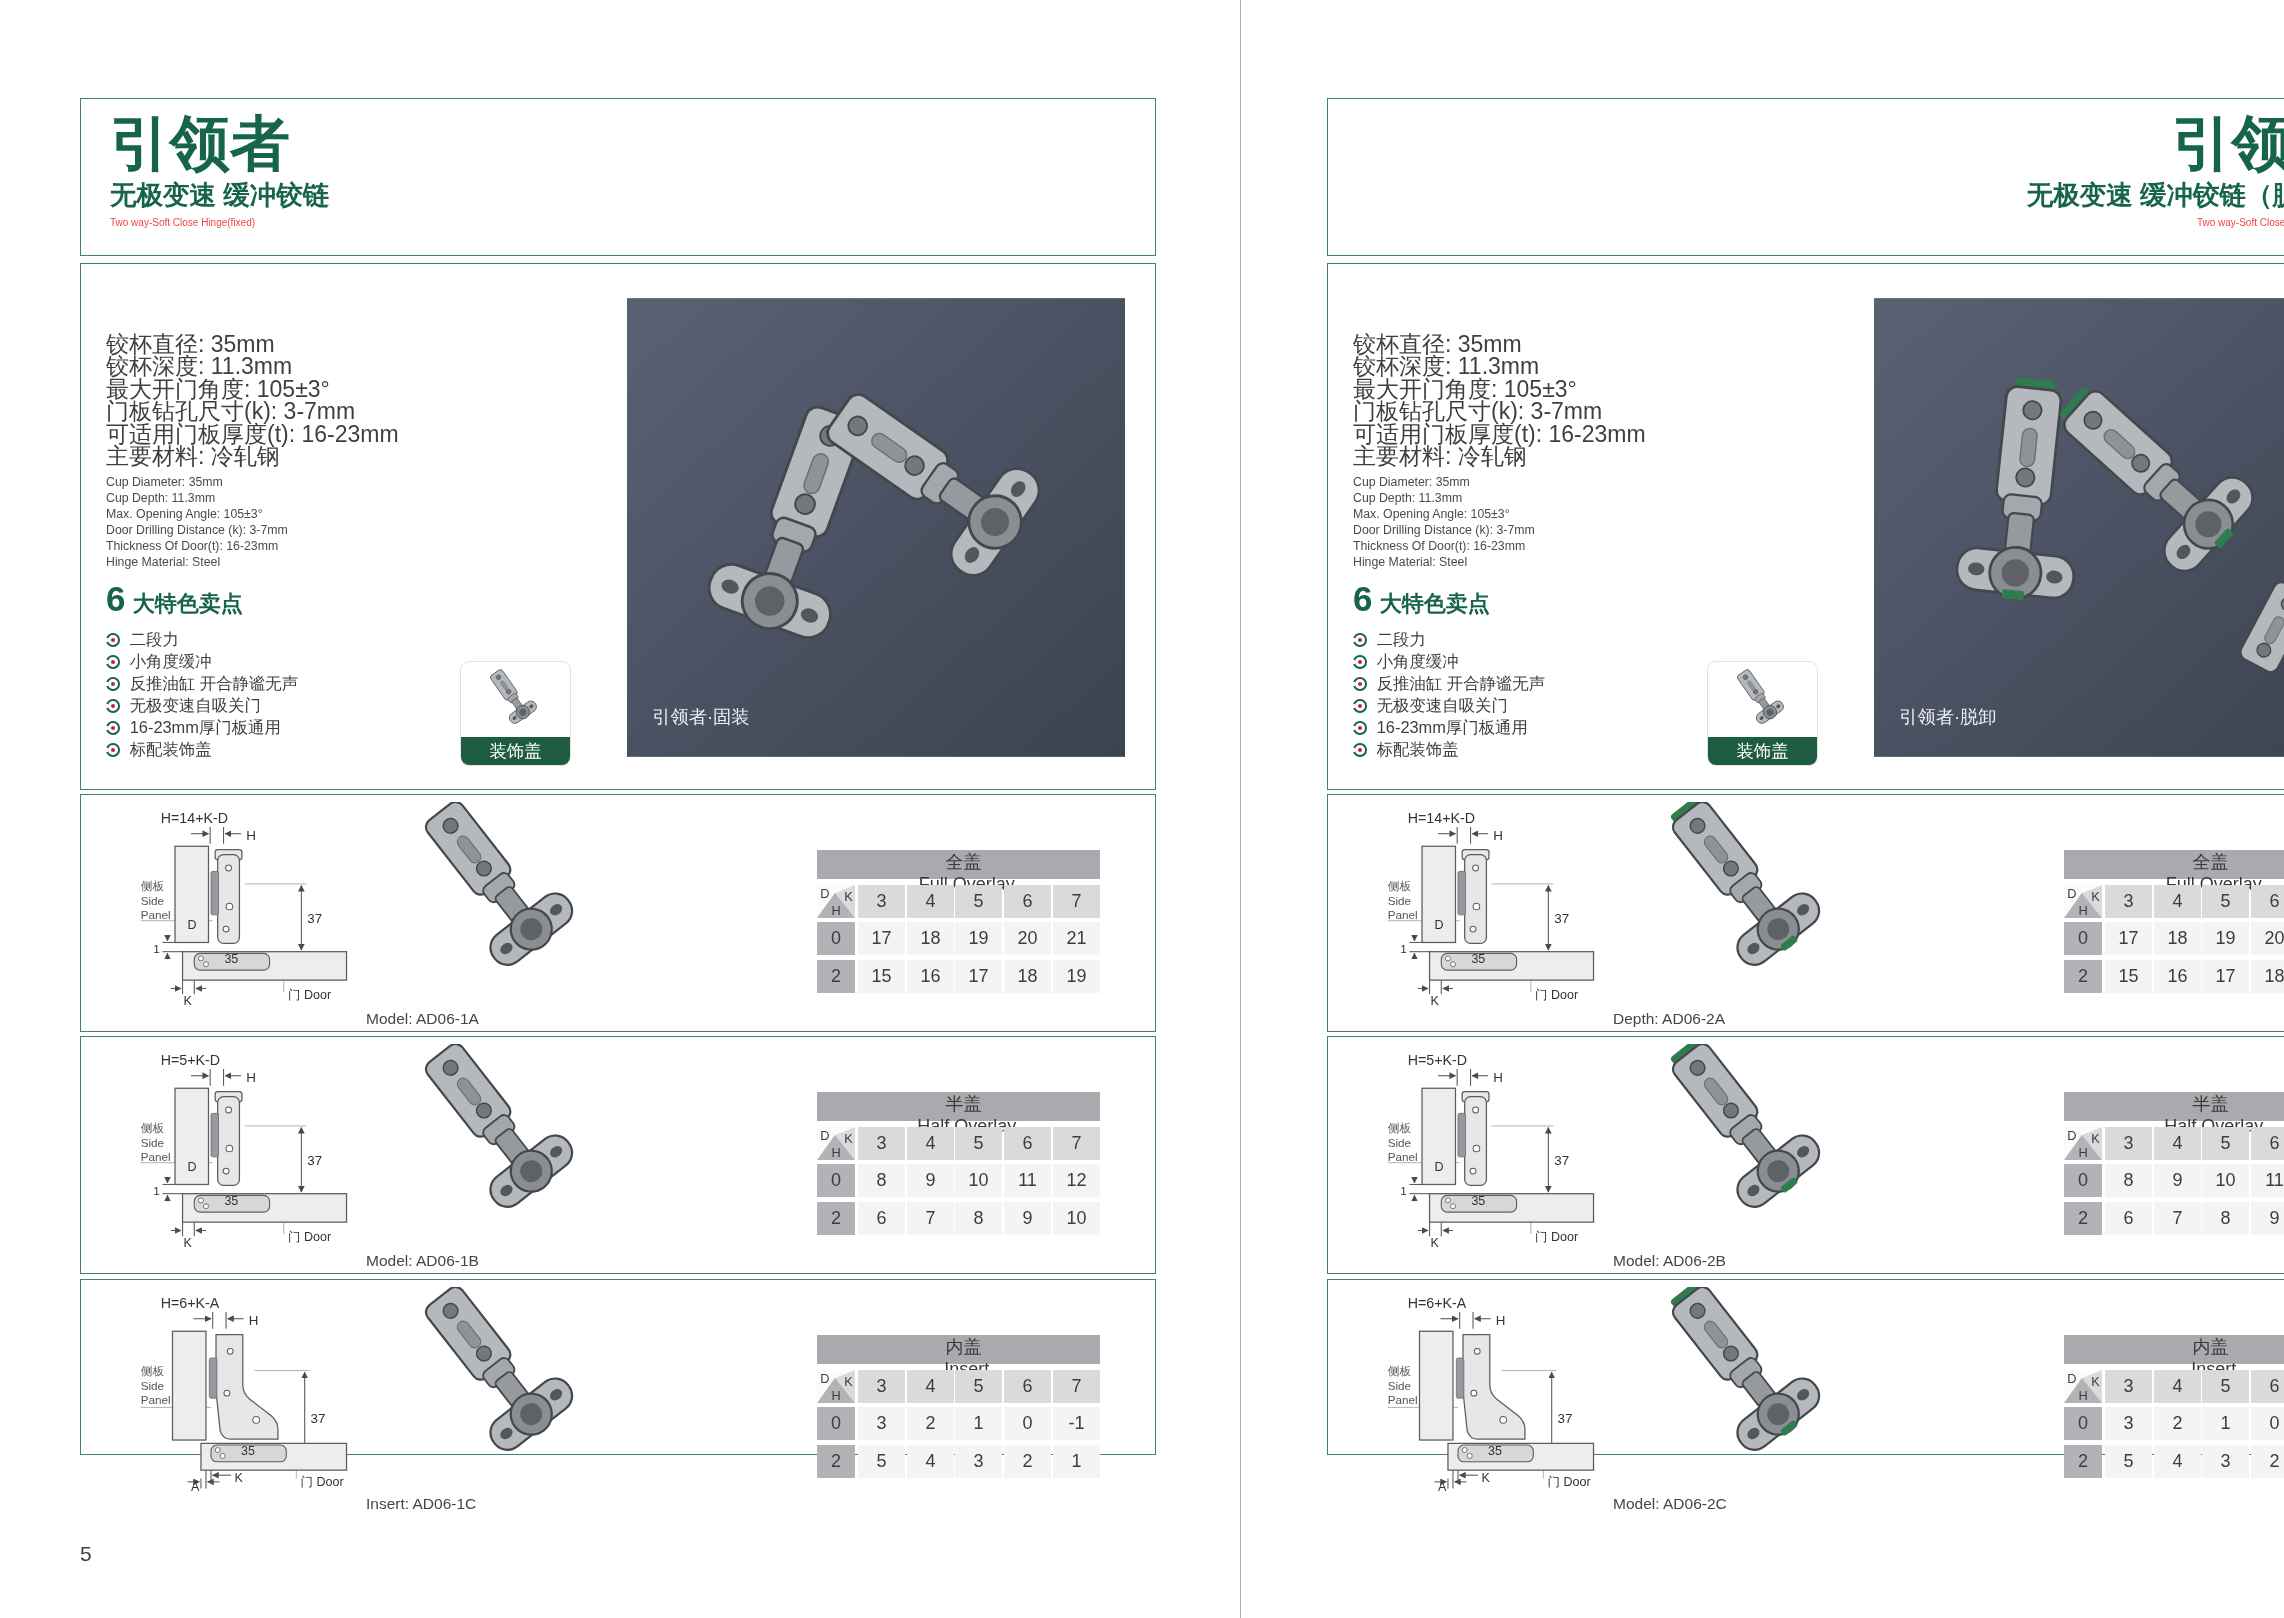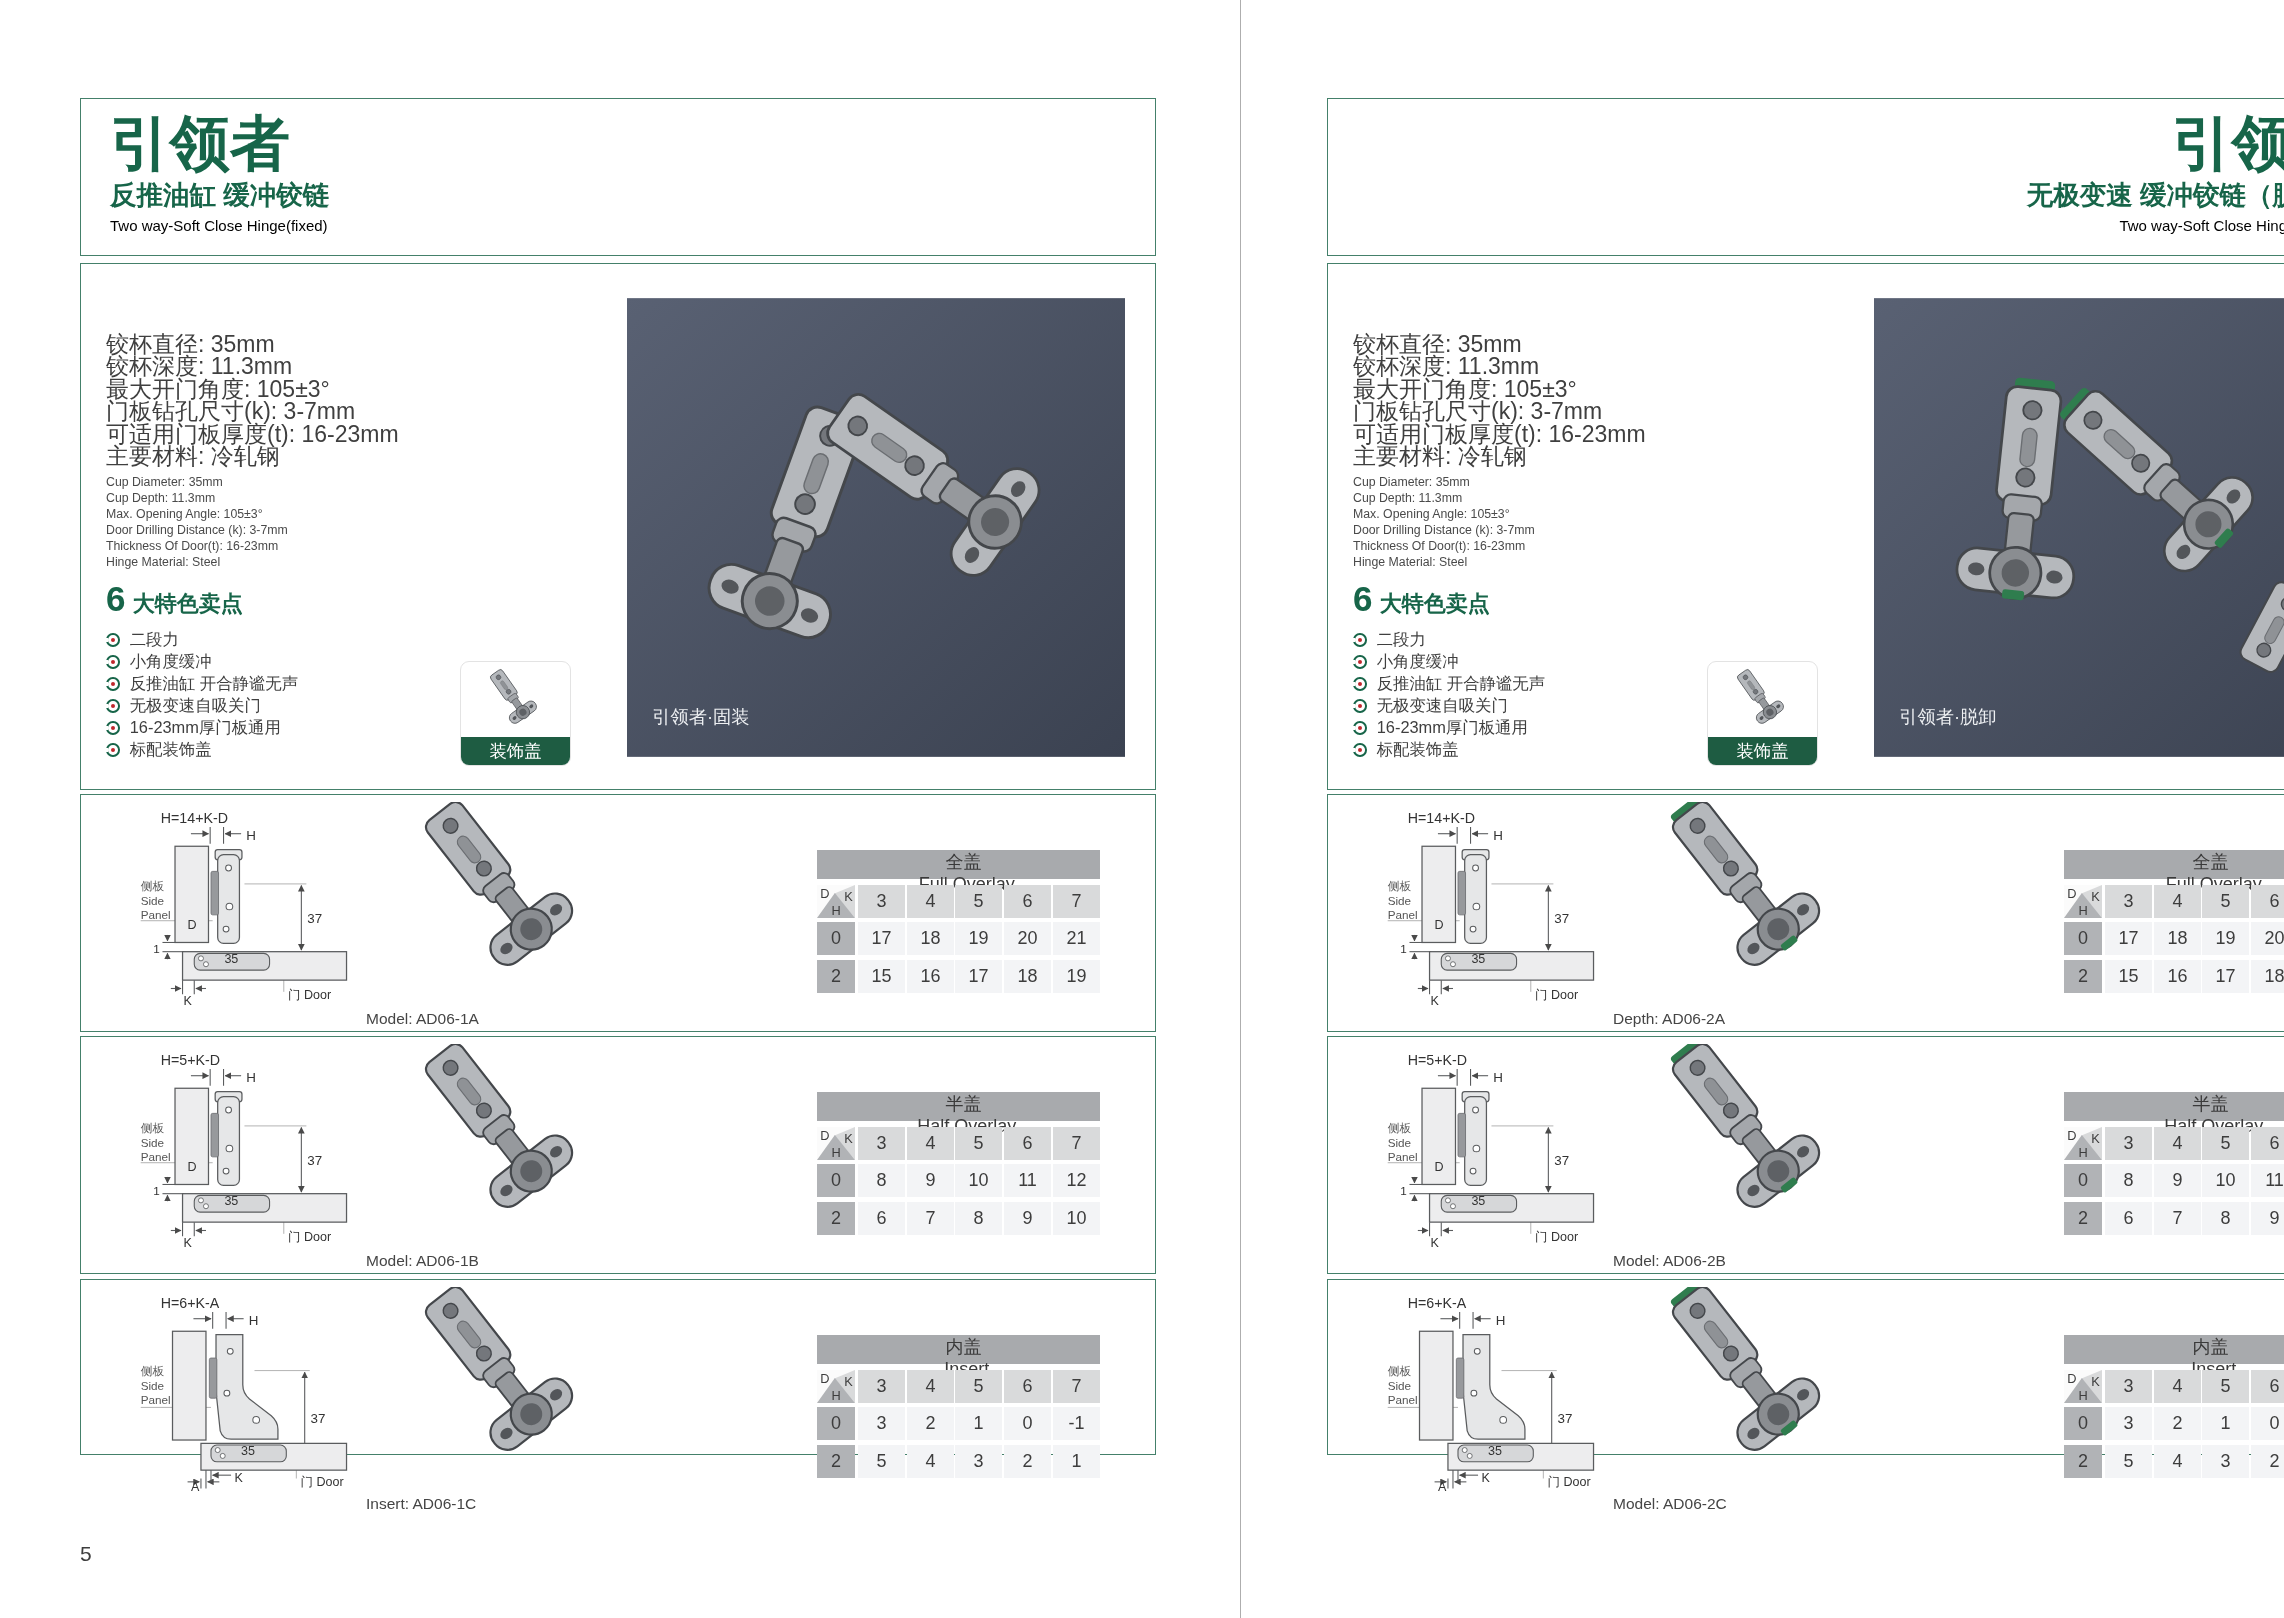--- a/index.html
+++ b/index.html
@@ -6,21 +6,21 @@
   .canvas{position:relative;width:2482px;height:1618px;background:#ffffff;overflow:hidden;
           font-family:"Liberation Sans","DejaVu Sans",sans-serif;color:#3f3f3f;}
   .divider{position:absolute;left:1240px;top:0;width:1.4px;height:1618px;background:#aeaeae;}
   .page{position:absolute;top:0;width:1241px;height:1618px;}
   .pgL{left:0;} .pgR{left:1247px;}
   .box{position:absolute;left:80px;width:1076px;border:0.9px solid #44806a;box-sizing:border-box;background:#fff;}
   .header-box{top:98px;height:158px;}
   .alL{padding:12.8px 0 0 29px;} .alR{padding:12.8px 50px 0 0;text-align:right;}
   .brand-title{font-size:60px;font-weight:bold;color:#176549;line-height:64px;}
   .brand-sub{font-size:26.5px;font-weight:bold;color:#176549;line-height:29px;margin-top:5.5px;}
-  .brand-en{font-size:15px;color:#000000;margin-top:6.4px;}
+  .brand-en{font-size:10px;color:#ef4444;margin-top:6.4px;}
   .intro-box{top:263px;height:527px;}
   .sec{height:238px;} .sec0{top:794px;} .sec1{top:1036px;} .sec2{top:1279px;height:176px;padding-left:9px;}
   .specs-cn{position:absolute;left:25px;top:69px;font-size:23px;line-height:22.4px;color:#3f3f3f;}
   .specs-en{position:absolute;left:25px;top:210px;font-size:12.3px;line-height:16px;color:#4a4a4a;}
   .feat-head{position:absolute;left:25px;top:315px;display:flex;align-items:baseline;}
   .feat-num{font-size:35px;font-weight:bold;color:#176549;margin-right:7.3px;}
   .feat-title{font-size:22px;font-weight:bold;color:#176549;}
   .feat-list{position:absolute;left:25px;top:365px;}
   .feat-item{display:flex;align-items:center;height:22px;}
   .bullet{width:13.7px;height:13.7px;position:relative;flex:none;margin-right:10px;}
@@ -56,21 +56,21 @@
   .pnL{left:80px;}
 </style>
 </head>
 <body>
 
 <div class="canvas" id="root">
   <div class="divider"></div>
 <section class="page pgL">
       <div class="box header-box alL">
         <div class="brand-title">引领者</div>
-        <div class="brand-sub">反推油缸 缓冲铰链</div>
+        <div class="brand-sub">无极变速 缓冲铰链</div>
         <div class="brand-en">Two way-Soft Close Hinge(fixed)</div>
       </div>
       <div class="box intro-box">
         <div class="specs-cn">
           <div class="spec-line">铰杯直径: 35mm</div>
           <div class="spec-line">铰杯深度: 11.3mm</div>
           <div class="spec-line">最大开门角度: 105±3°</div>
           <div class="spec-line">门板钻孔尺寸(k): 3-7mm</div>
           <div class="spec-line">可适用门板厚度(t): 16-23mm</div>
           <div class="spec-line">主要材料: 冷轧钢</div>

